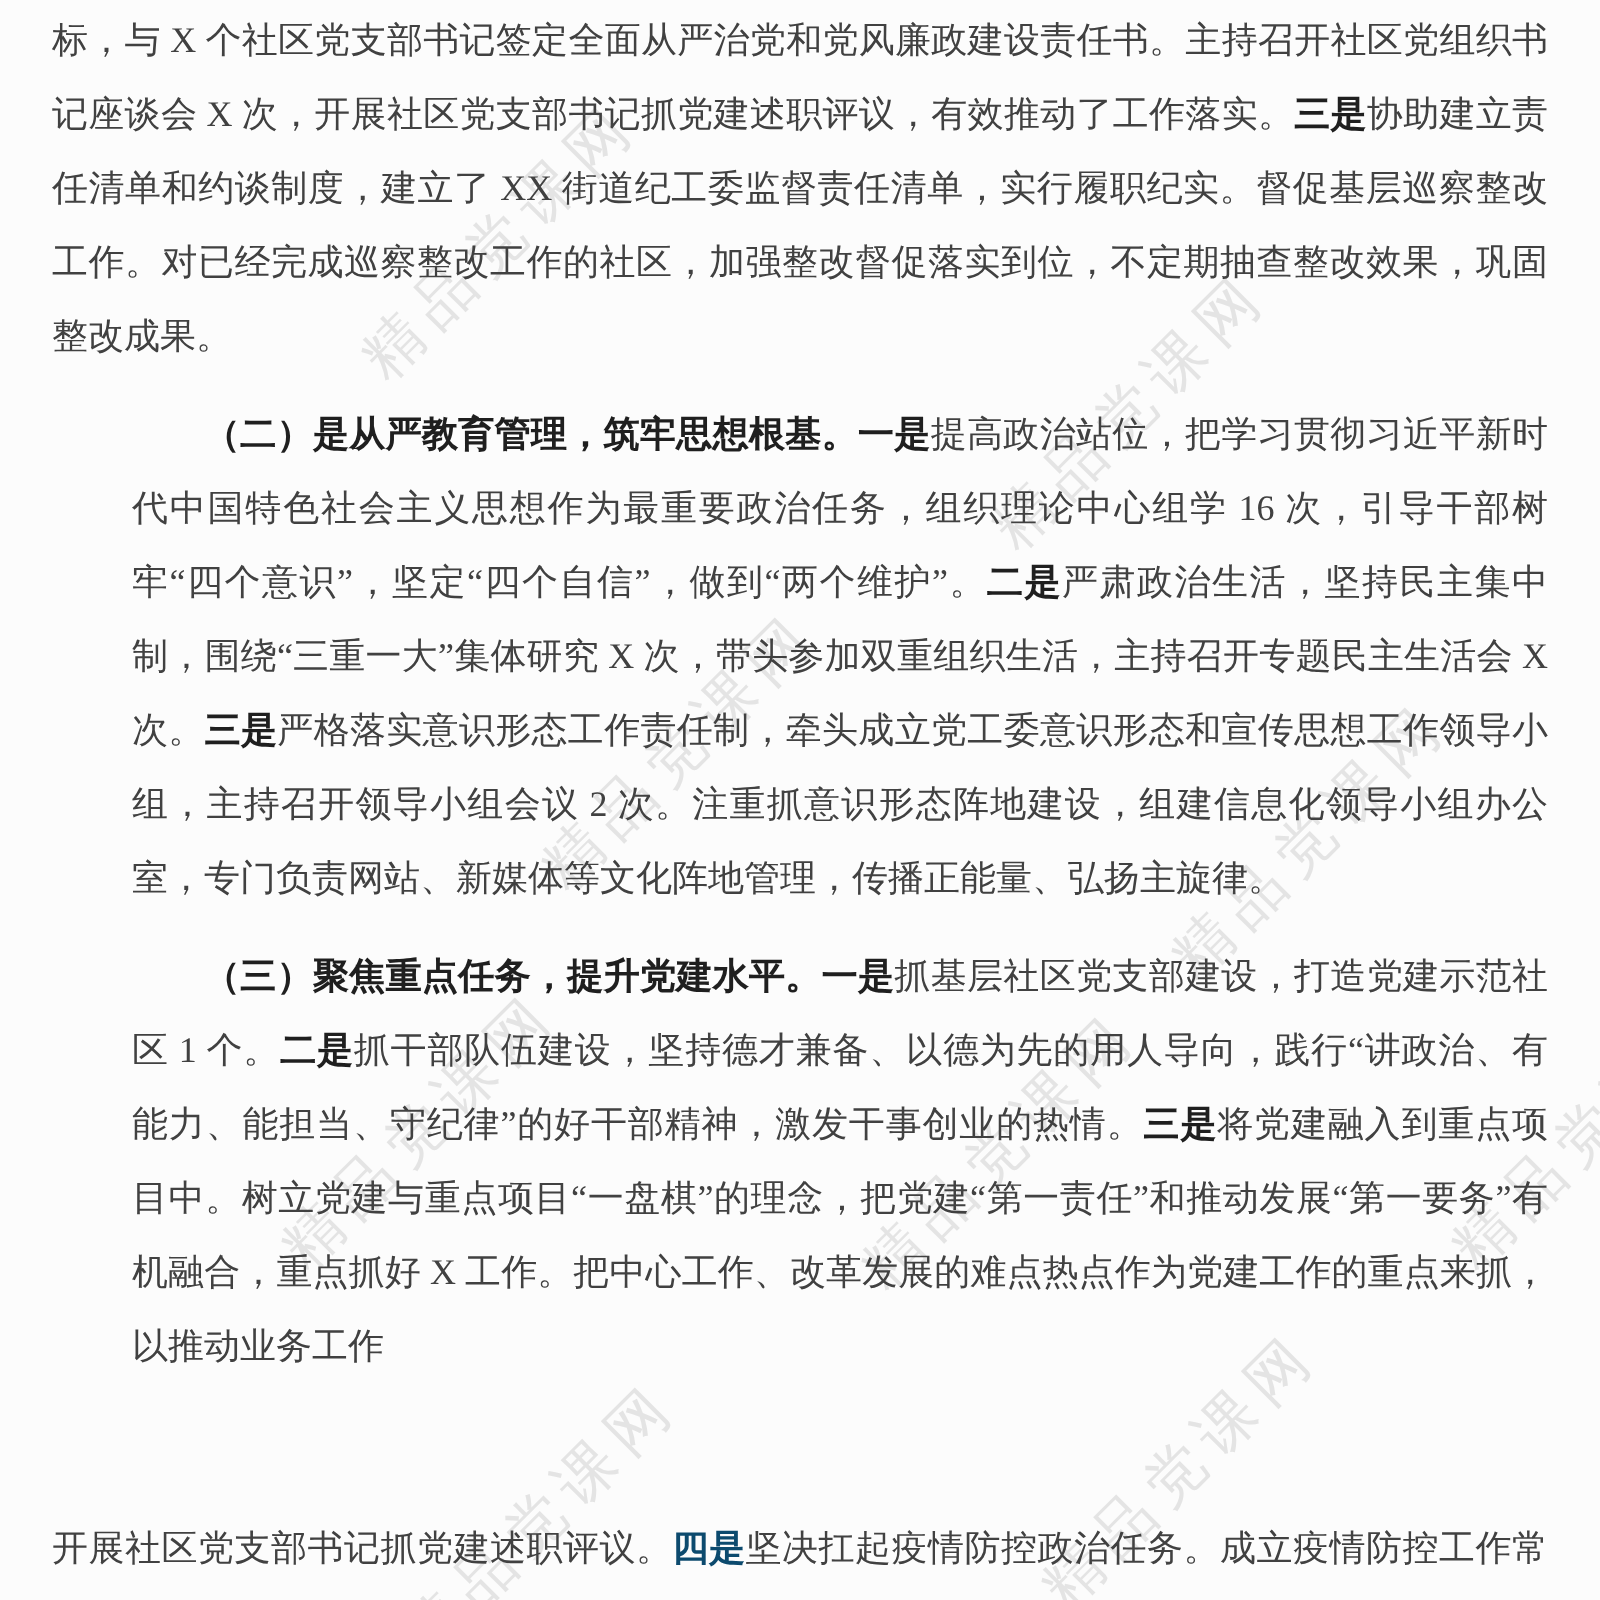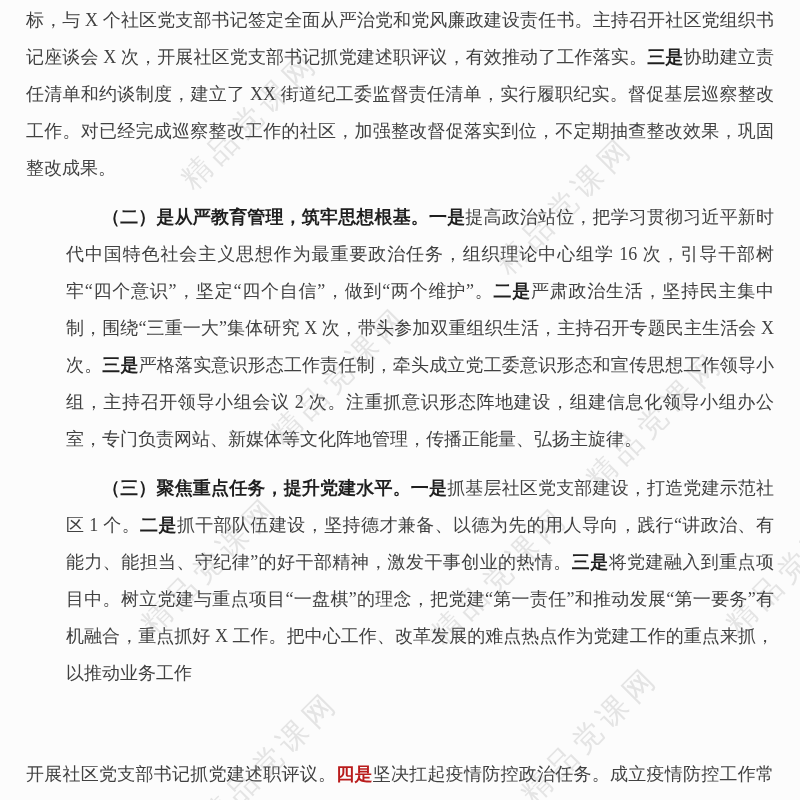--- a/index.html
+++ b/index.html
@@ -76,15 +76,15 @@
       <div class="wm" style="left: 410px; top: 555px; color: rgb(228, 228, 228);">精品党课网</div>
       <div class="wm" style="left: 705px; top: 545px; color: rgb(228, 228, 228);">精品党课网</div>
       <div class="wm" style="left: 180px; top: 740px; color: rgb(228, 228, 228);">精品党课网</div>
       <div class="wm" style="left: 500px; top: 715px; color: rgb(228, 228, 228);">精品党课网</div>
     </div>
   <div class="doc" style="color: rgb(65, 65, 65);">
       <p class="para"><span class="run">标，与 X 个社区党支部书记签定全面从严治党和党风廉政建设责任书。主持召开社区党组织书记座谈会 X 次，开展社区党支部书记抓党建述职评议，有效推动了工作落实。</span><span class="run bold" style="color: rgb(31, 31, 31);">三是</span><span class="run">协助建立责任清单和约谈制度，建立了 XX 街道纪工委监督责任清单，实行履职纪实。督促基层巡察整改工作。对已经完成巡察整改工作的社区，加强整改督促落实到位，不定期抽查整改效果，巩固整改成果。</span></p>
       <p class="para indent"><span class="run bold" style="color: rgb(31, 31, 31);">（二）是从严教育管理，筑牢思想根基。一是</span><span class="run">提高政治站位，把学习贯彻习近平新时代中国特色社会主义思想作为最重要政治任务，组织理论中心组学 16 次，引导干部树牢“四个意识”，坚定“四个自信”，做到“两个维护”。</span><span class="run bold" style="color: rgb(31, 31, 31);">二是</span><span class="run">严肃政治生活，坚持民主集中制，围绕“三重一大”集体研究 X 次，带头参加双重组织生活，主持召开专题民主生活会 X 次。</span><span class="run bold" style="color: rgb(31, 31, 31);">三是</span><span class="run">严格落实意识形态工作责任制，牵头成立党工委意识形态和宣传思想工作领导小组，主持召开领导小组会议 2 次。注重抓意识形态阵地建设，组建信息化领导小组办公室，专门负责网站、新媒体等文化阵地管理，传播正能量、弘扬主旋律。</span></p>
       <p class="para indent"><span class="run bold" style="color: rgb(31, 31, 31);">（三）聚焦重点任务，提升党建水平。一是</span><span class="run">抓基层社区党支部建设，打造党建示范社区 1 个。</span><span class="run bold" style="color: rgb(31, 31, 31);">二是</span><span class="run">抓干部队伍建设，坚持德才兼备、以德为先的用人导向，践行“讲政治、有能力、能担当、守纪律”的好干部精神，激发干事创业的热情。</span><span class="run bold" style="color: rgb(31, 31, 31);">三是</span><span class="run">将党建融入到重点项目中。树立党建与重点项目“一盘棋”的理念，把党建“第一责任”和推动发展“第一要务”有机融合，重点抓好 X 工作。把中心工作、改革发展的难点热点作为党建工作的重点来抓，以推动业务工作</span></p>
       <div class="page-gap"></div>
-      <p class="para"><span class="run">开展社区党支部书记抓党建述职评议。</span><span class="run bold" style="color: #b91c1c;">四是</span><span class="run">坚决扛起疫情防控政治任务。成立疫情防控工作常态化领导小组，面对严峻形势，开展“日查日报”、“周查周报”，要求 X 个社区落实好防控责任，各类“小门”坚持佩戴口罩、检测发热、查验健康码、车辆消毒等措施，优化服务保障，</span></p>
+      <p class="para"><span class="run">开展社区党支部书记抓党建述职评议。</span><span class="run bold" style="color: #0c4a6e;">四是</span><span class="run">坚决扛起疫情防控政治任务。成立疫情防控工作常态化领导小组，面对严峻形势，开展“日查日报”、“周查周报”，要求 X 个社区落实好防控责任，各类“小门”坚持佩戴口罩、检测发热、查验健康码、车辆消毒等措施，优化服务保障，</span></p>
     </div>
 </div>
 
 </body></html>

